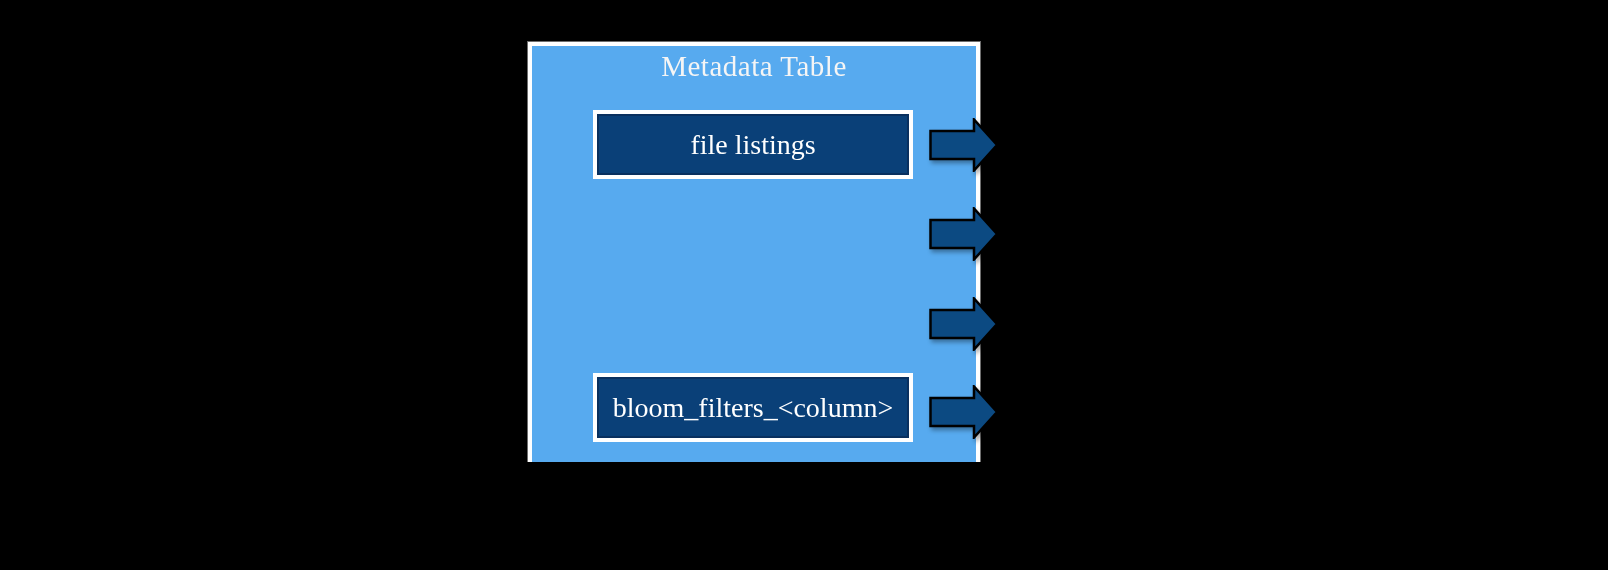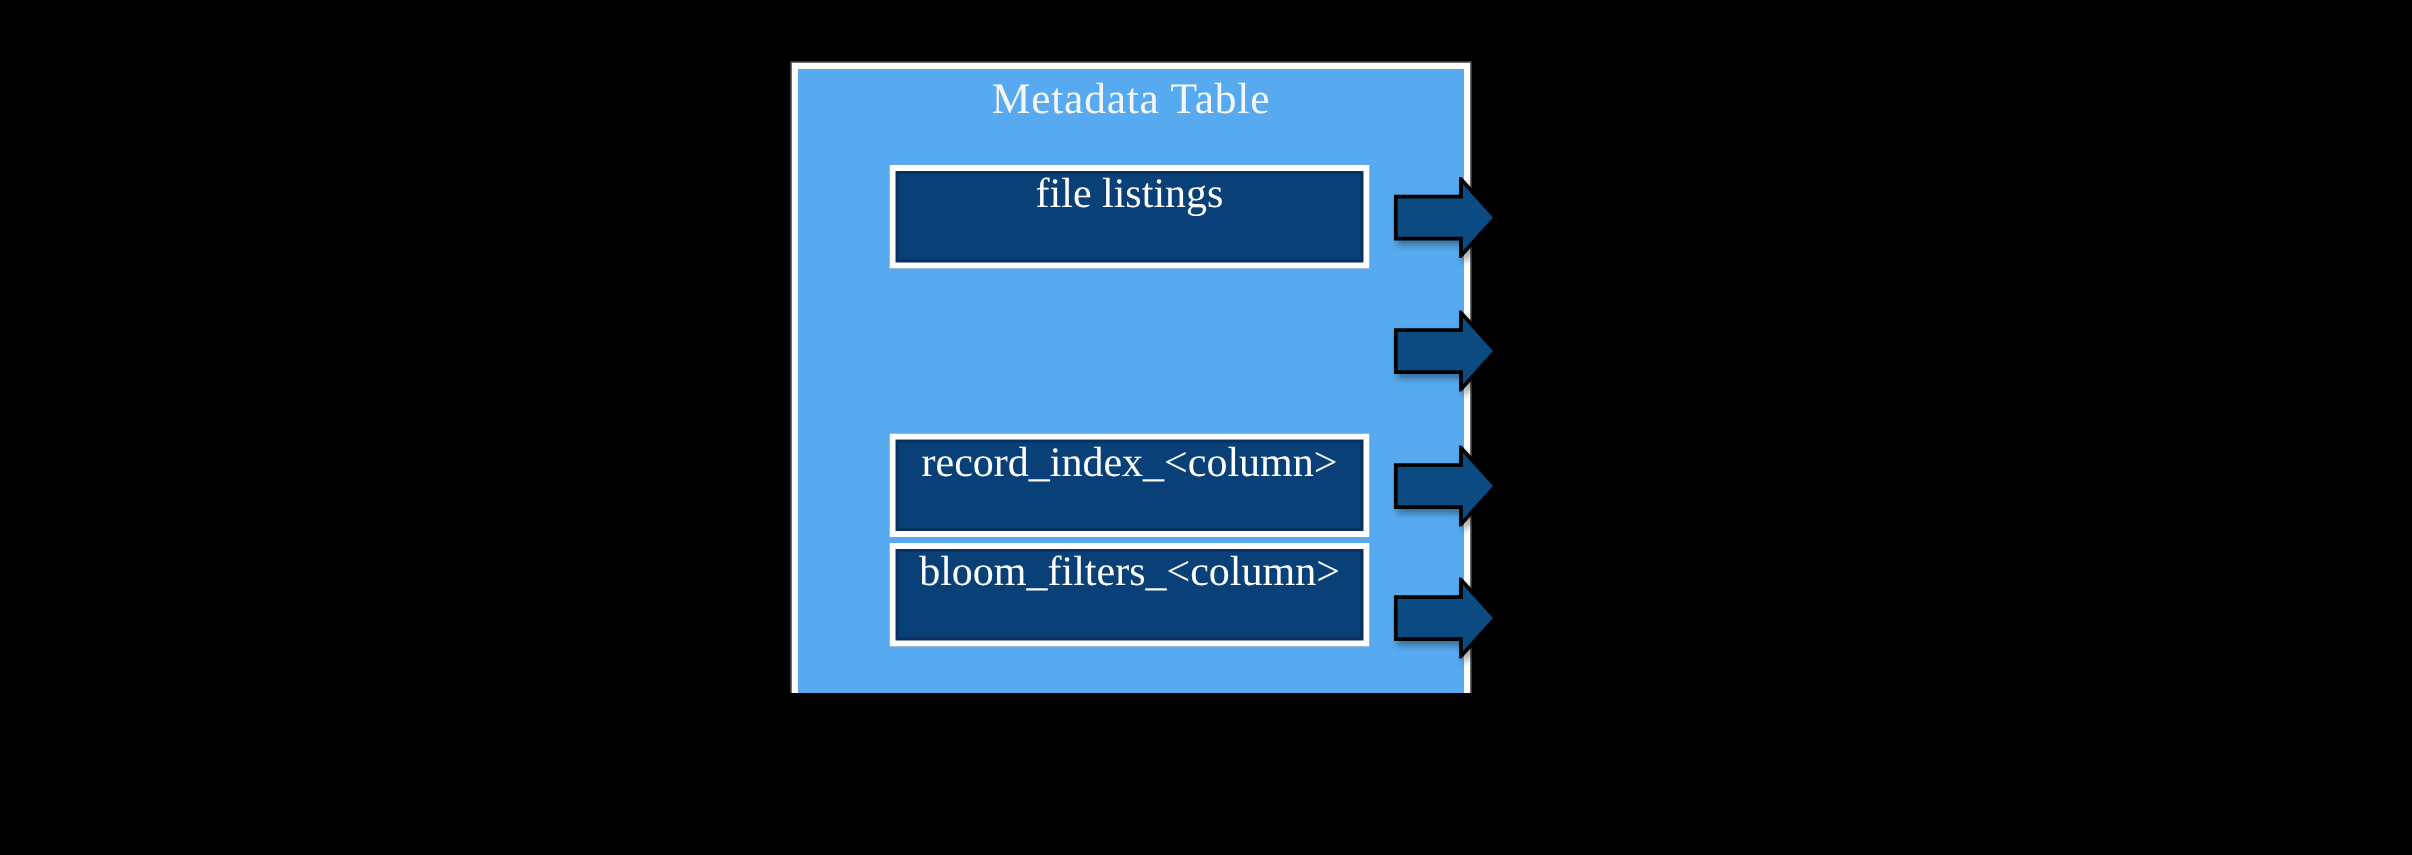--- a/index.html
+++ b/index.html
@@ -36,26 +36,27 @@
   .row-box {
     position: absolute;
     left: 61px;
     width: 320px;
     height: 69px;
     box-sizing: border-box;
     background: var(--box-fill, #0A4078);
     border: 4px solid var(--box-border, #FFFFFF);
     box-shadow: inset 0 0 0 2px rgba(8, 28, 64, 0.45);
     display: flex;
+    align-items: center;
     justify-content: center;
   }
   .row-box.r0 { top: 64px; }
   .row-box.r1 { top: 153px; }
   .row-box.r2 { top: 243px; }
-  .row-box.r3 { top: 316px; }
+  .row-box.r3 { top: 327px; }
   .row-label {
     font-size: 28px;
     color: var(--label-text, #FFFFFF);
     white-space: nowrap;
   }
   .arrow {
     position: absolute;
     left: 397px;
     width: 70px;
     height: 54px;
@@ -84,23 +85,20 @@
       <span class="row-label">file listings</span>
     </div>
     <svg class="arrow a0" viewBox="0 0 70 54" aria-hidden="true">
       <polygon points="1.5,13 45,13 45,1.5 68,27 45,52.5 45,41 1.5,41"></polygon>
     </svg>
 
     <svg class="arrow a1" viewBox="0 0 70 54" aria-hidden="true">
       <polygon points="1.5,13 45,13 45,1.5 68,27 45,52.5 45,41 1.5,41"></polygon>
     </svg>
 
-    <div class="row-box r2">
-      <span class="row-label">record_index_&lt;column&gt;</span>
-    </div>
     <svg class="arrow a2" viewBox="0 0 70 54" aria-hidden="true">
       <polygon points="1.5,13 45,13 45,1.5 68,27 45,52.5 45,41 1.5,41"></polygon>
     </svg>
 
     <div class="row-box r3">
       <span class="row-label">bloom_filters_&lt;column&gt;</span>
     </div>
     <svg class="arrow a3" viewBox="0 0 70 54" aria-hidden="true">
       <polygon points="1.5,13 45,13 45,1.5 68,27 45,52.5 45,41 1.5,41"></polygon>
     </svg>

